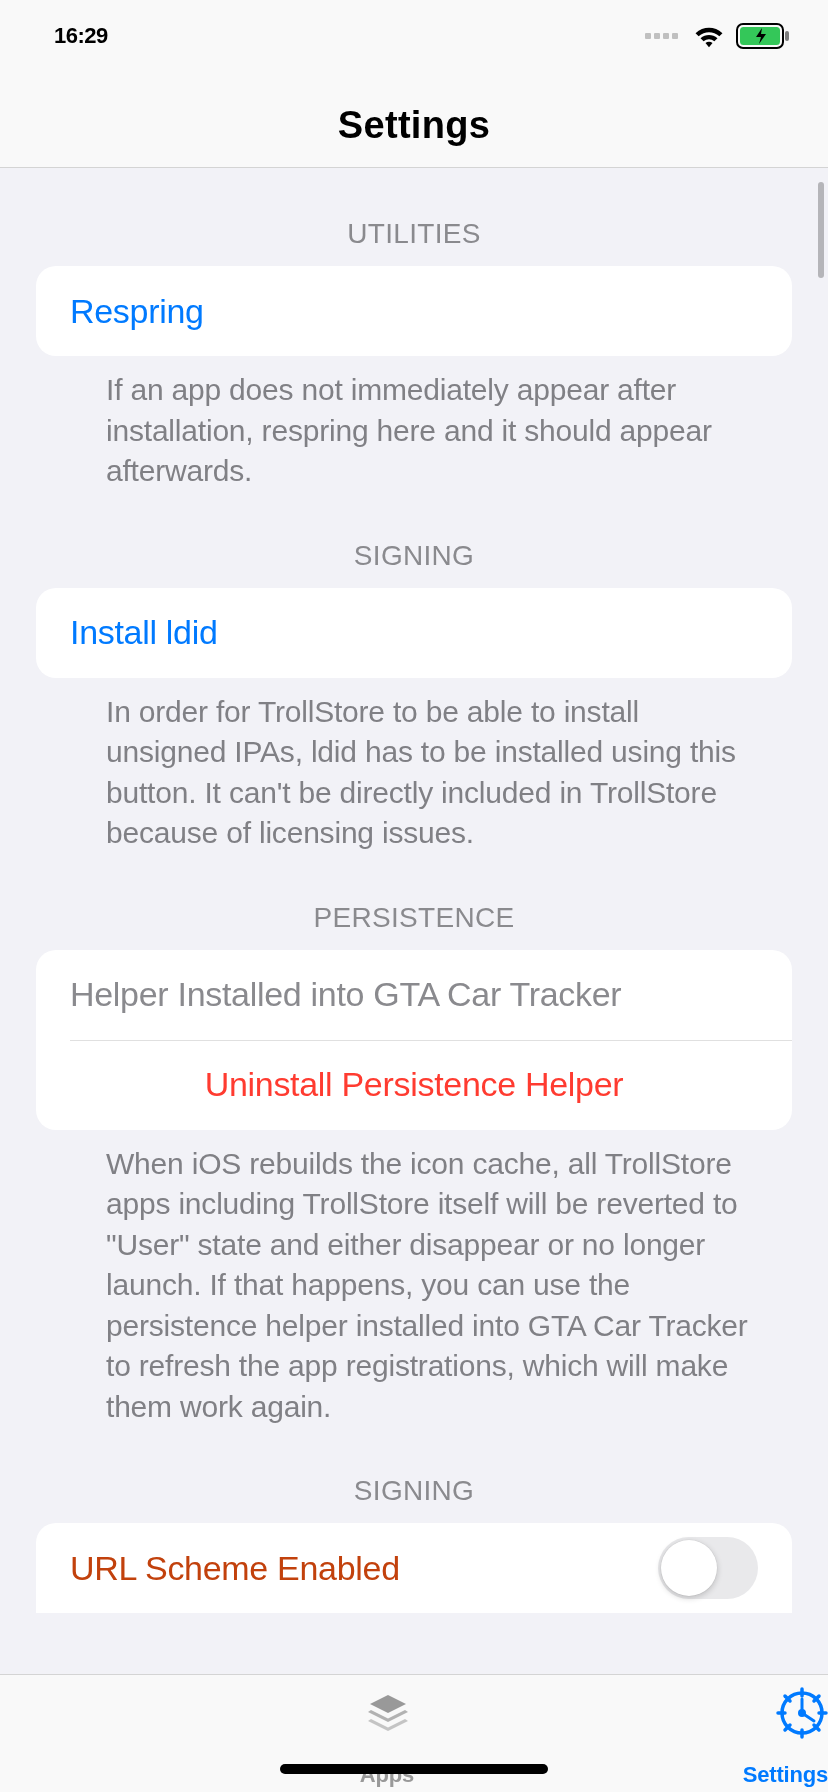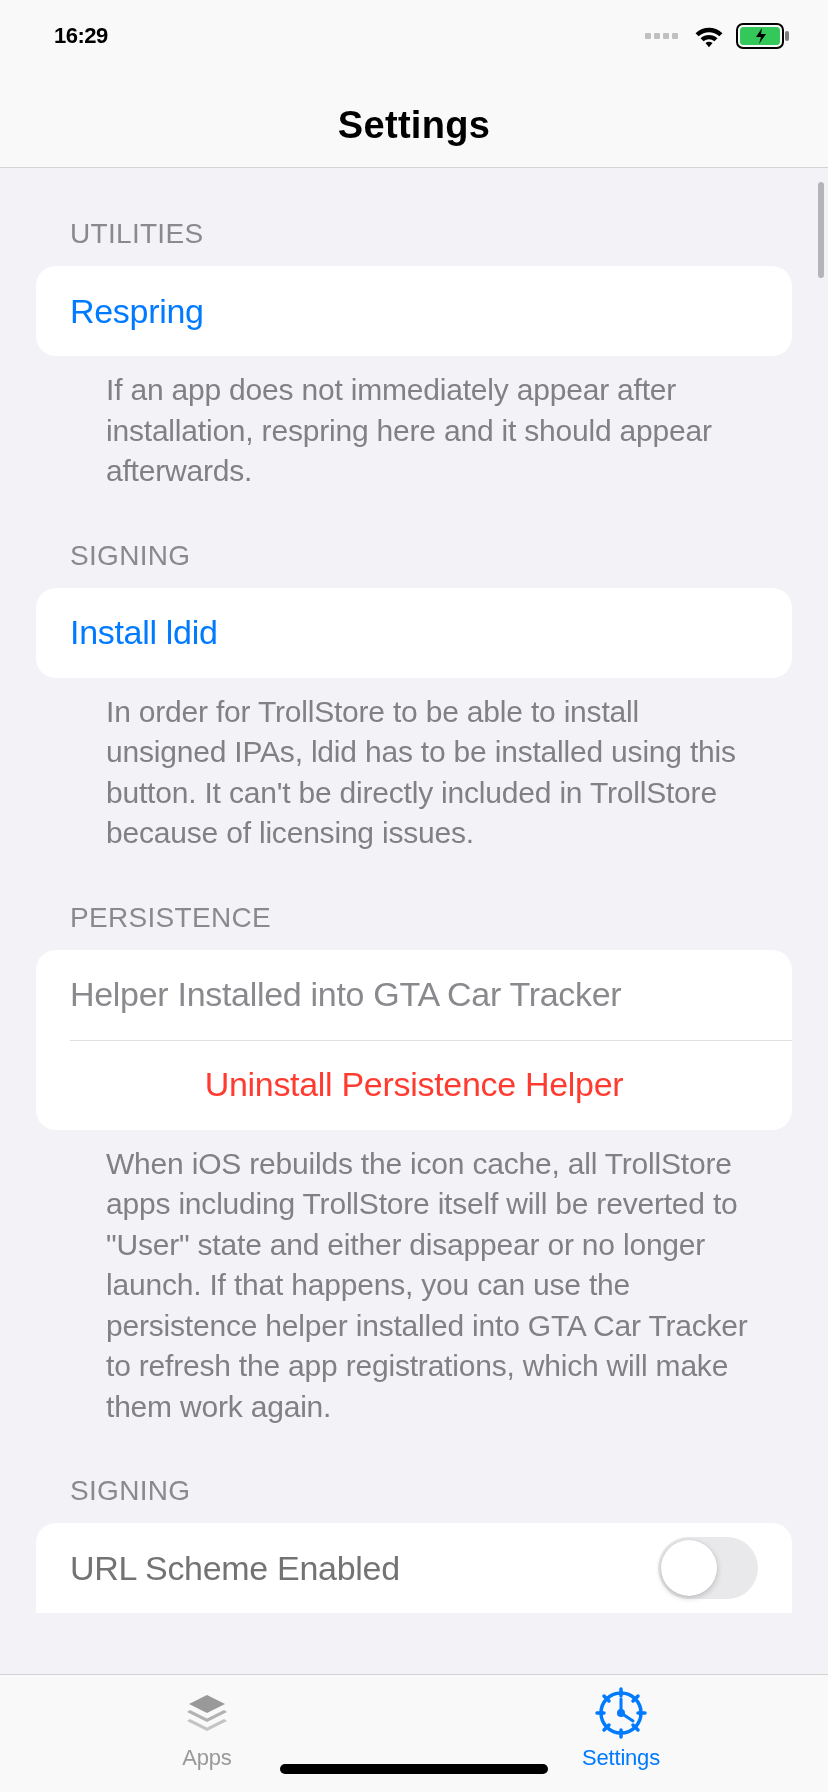--- a/index.html
+++ b/index.html
@@ -84,20 +84,21 @@
       margin-top: 48px;
     }
     .section:first-child {
       margin-top: 50px;
     }
     .section-header {
       font-size: 28px;
       color: #8a8a8e;
       padding: 0 70px 16px;
       letter-spacing: 0.3px;
+      text-align: center;
     }
     .section-footer {
       font-size: 30px;
       color: #808085;
       padding: 14px 70px 0;
       line-height: 1.35;
       letter-spacing: -0.2px;
       margin-left: 36px;
     }
     
@@ -126,21 +127,21 @@
       background: rgba(0,0,0,0.12);
     }
     .cell-label {
       font-size: 34px;
       letter-spacing: -0.3px;
     }
     .cell-link { color: #007aff; }
     .cell-gray { color: #8a8a8e; }
     .cell-destructive { color: #ff3b30; }
     .cell-center { justify-content: center; }
-    .cell-black { color: #737373; }
+    .cell-black { color: #c2410c; }
     
     
     .switch {
       width: 100px;
       height: 62px;
       background: #e9e9eb;
       border-radius: 31px;
       position: relative;
       flex-shrink: 0;
     }
@@ -159,24 +160,25 @@
     .tab-bar {
       height: 118px;
       background: #f9f9f9;
       border-top: 1px solid rgba(0,0,0,0.15);
       display: flex;
     }
     .tab {
       flex: 1;
       display: flex;
       flex-direction: column;
-      align-items: center;
+      align-items: flex-end;
       justify-content: flex-start;
       padding-top: 12px;
-      gap: 6px;
+      gap: 23px;
+      font-weight: bold;
     }
     .tab-icon {
       width: 52px;
       height: 52px;
       display: flex;
       align-items: center;
       justify-content: center;
     }
     .tab-label {
       font-size: 22px;

